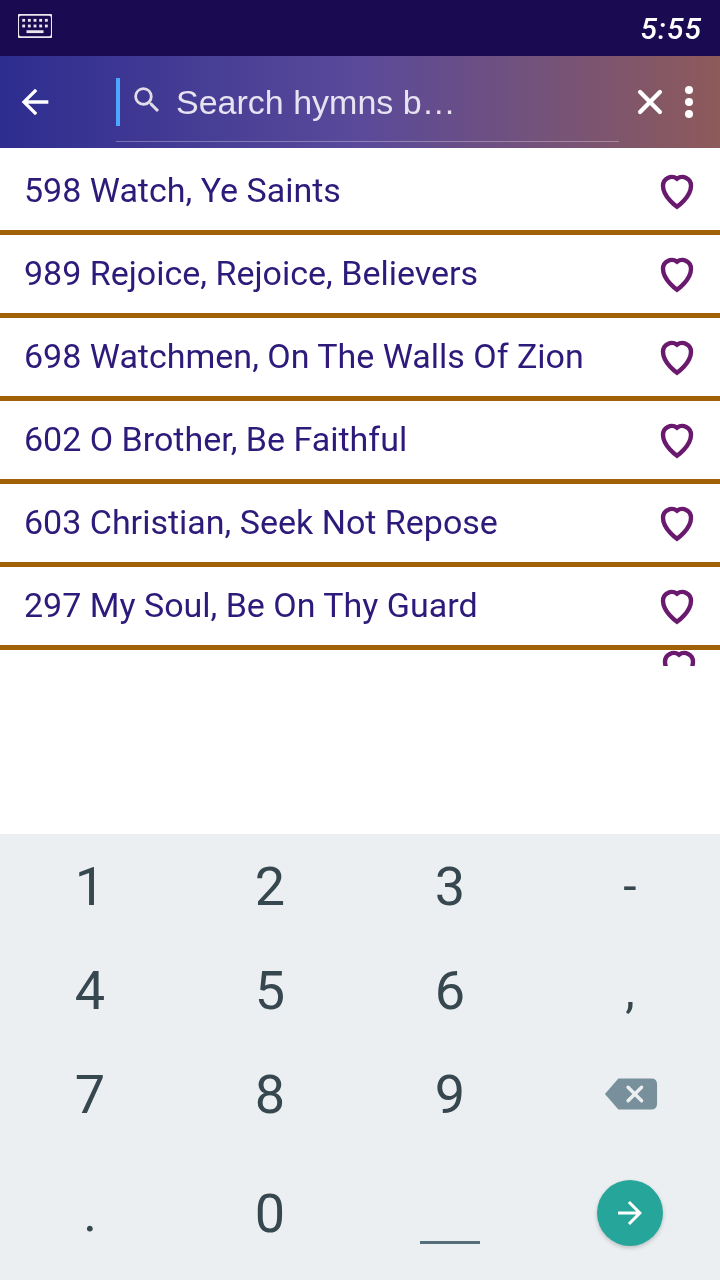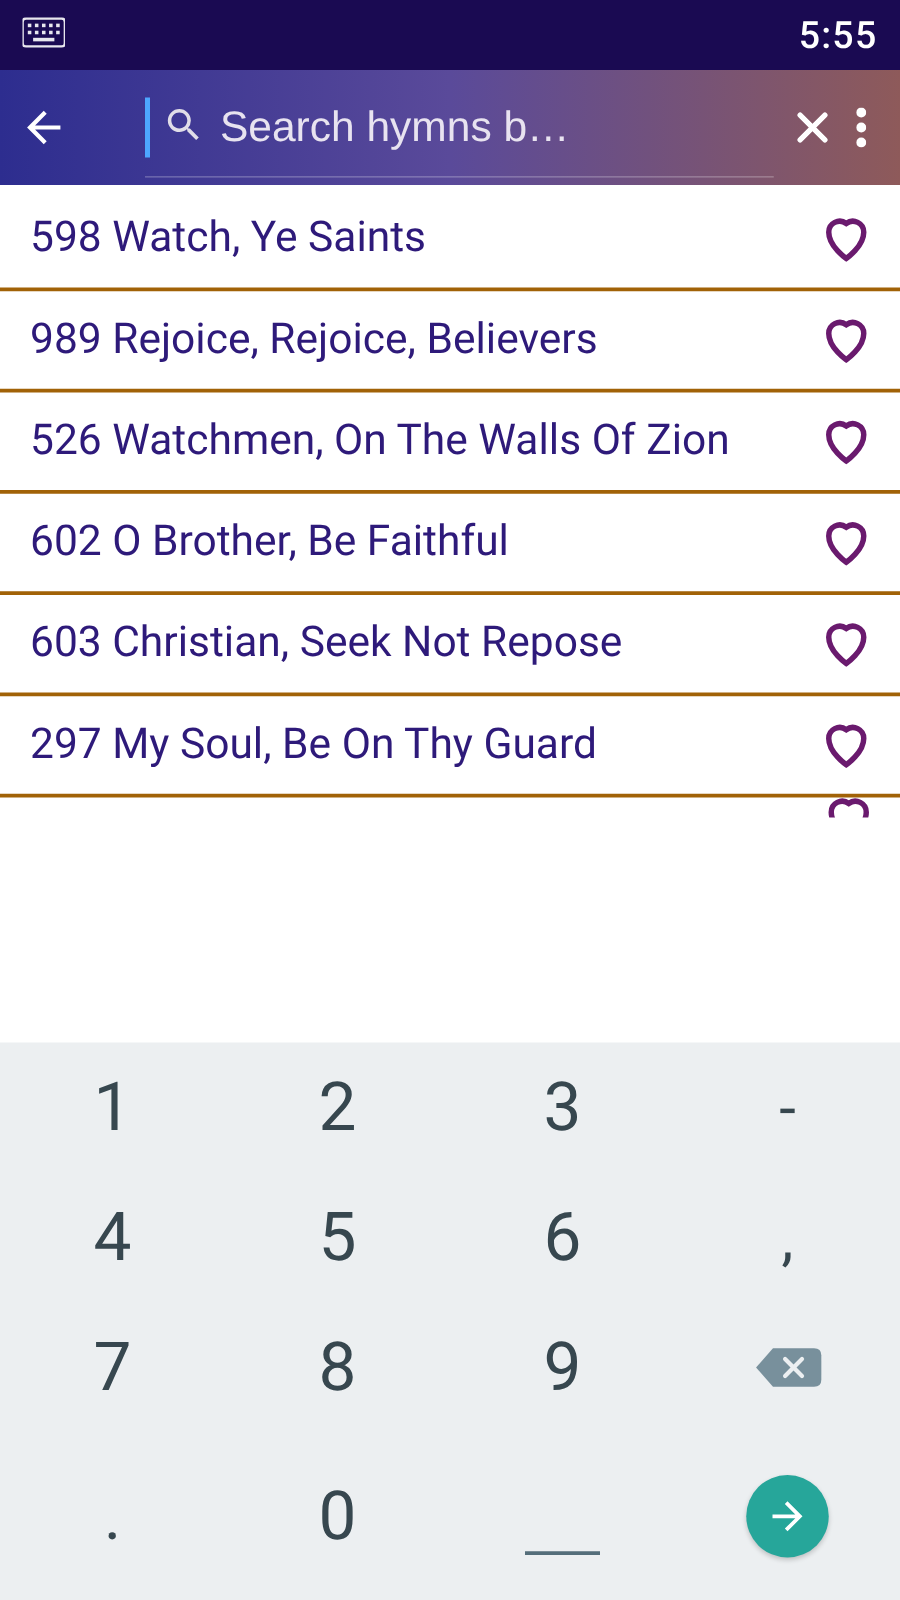--- a/index.html
+++ b/index.html
@@ -1,37 +1,37 @@
 <!DOCTYPE html>
 <html><head>
   <meta charset="utf-8">
   <style>
     * { margin: 0; padding: 0; box-sizing: border-box; }
     html, body { width: 720px; height: 1280px; overflow: hidden; font-family: -apple-system, Roboto, Arial, sans-serif; background: #fff; }
     
-    .status-bar { height: 56px; background: #1a0a52; display: flex; align-items: center; justify-content: space-between; padding: 0 18px; color: #fff; }
+    .status-bar { height: 56px; background: #1a0a52; display: flex; align-items: center; justify-content: space-between; padding: 0 18px; color: #fff; font-style: italic; }
     .status-kb-icon svg { width: 34px; height: 24px; fill: #fff; opacity: .9; }
     .status-time { font-size: 30px; font-weight: 500; letter-spacing: 1px; }
     
     .app-bar { height: 92px; background: linear-gradient(90deg, #2d2d8f 0%, #5a4a9a 50%, #8e5a5a 100%); display: flex; align-items: center; padding: 0 14px; position: relative; }
     .back-btn { width: 60px; height: 60px; display: flex; align-items: center; justify-content: center; margin-right: 60px; }
     .back-btn svg { width: 40px; height: 40px; fill: #fff; }
     .search-wrap { flex: 1; display: flex; align-items: center; position: relative; height: 100%; margin-right: 10px; }
     .cursor { width: 4px; height: 48px; background: #4da6ff; margin-right: 10px; }
     .search-icon svg { width: 34px; height: 34px; fill: #e0dde8; }
     .search-input { flex: 1; background: transparent; border: none; outline: none; color: #fff; font-size: 34px; padding-left: 12px; }
     .search-input::placeholder { color: #e8e3f0; }
     .search-underline { position: absolute; left: 0; right: 0; bottom: 6px; height: 1px; background: rgba(255,255,255,0.3); }
     .clear-btn { width: 60px; height: 60px; display: flex; align-items: center; justify-content: center; }
     .clear-btn svg { width: 34px; height: 34px; fill: #fff; stroke: #fff; stroke-width: 3; }
     .menu-btn { width: 50px; height: 60px; display: flex; align-items: center; justify-content: center; }
     .menu-btn svg { width: 8px; height: 32px; fill: #fff; }
     
     .hymn-list { background: #fff; }
-    .hymn-row { display: flex; align-items: center; padding: 16px 20px 16px 24px; border-bottom: 3px solid #a16207; }
+    .hymn-row { display: flex; align-items: center; padding: 16px 20px 16px 24px; border-bottom: 5px solid #a16207; }
     .hymn-row.first { padding-top: 20px; }
     .hymn-title { flex: 1; color: #2e1a7a; font-size: 34px; font-weight: 400; line-height: 1.35; padding-right: 14px; }
     .heart-btn { width: 46px; height: 46px; display: flex; align-items: center; justify-content: center; }
     .heart-btn svg { width: 42px; height: 42px; fill: none; stroke: #6a1a6e; stroke-width: 2.5; }
     .partial-heart { height: 16px; padding: 0 20px 0 24px; display: flex; justify-content: flex-end; align-items: flex-start; overflow: hidden; }
     .partial-heart svg { width: 42px; height: 42px; fill: none; stroke: #6a1a6e; stroke-width: 2.5; transform: translateY(-4px); }
     
     .keyboard { position: absolute; left: 0; right: 0; bottom: 0; height: 446px; background: #eceff1; }
     .key-row { height: 104px; display: flex; }
     .key { flex: 1; display: flex; align-items: center; justify-content: center; font-size: 54px; color: #37474f; font-weight: 400; }
@@ -111,21 +111,21 @@
   </div>
   <div class="hymn-row">
     <div class="hymn-title">989 Rejoice, Rejoice, Believers</div>
     <div class="heart-btn">
         <svg viewBox="0 0 24 24">
           <path d="M12 21s-8-5.5-8-12a5 5 0 0 1 8-4 5 5 0 0 1 8 4c0 6.5-8 12-8 12z"></path>
         </svg>
       </div>
   </div>
   <div class="hymn-row">
-    <div class="hymn-title">526 Watchmen, On The Walls Of Zion</div>
+    <div class="hymn-title">698 Watchmen, On The Walls Of Zion</div>
     <div class="heart-btn">
         <svg viewBox="0 0 24 24">
           <path d="M12 21s-8-5.5-8-12a5 5 0 0 1 8-4 5 5 0 0 1 8 4c0 6.5-8 12-8 12z"></path>
         </svg>
       </div>
   </div>
   <div class="hymn-row">
     <div class="hymn-title">602 O Brother, Be Faithful</div>
     <div class="heart-btn">
         <svg viewBox="0 0 24 24">

